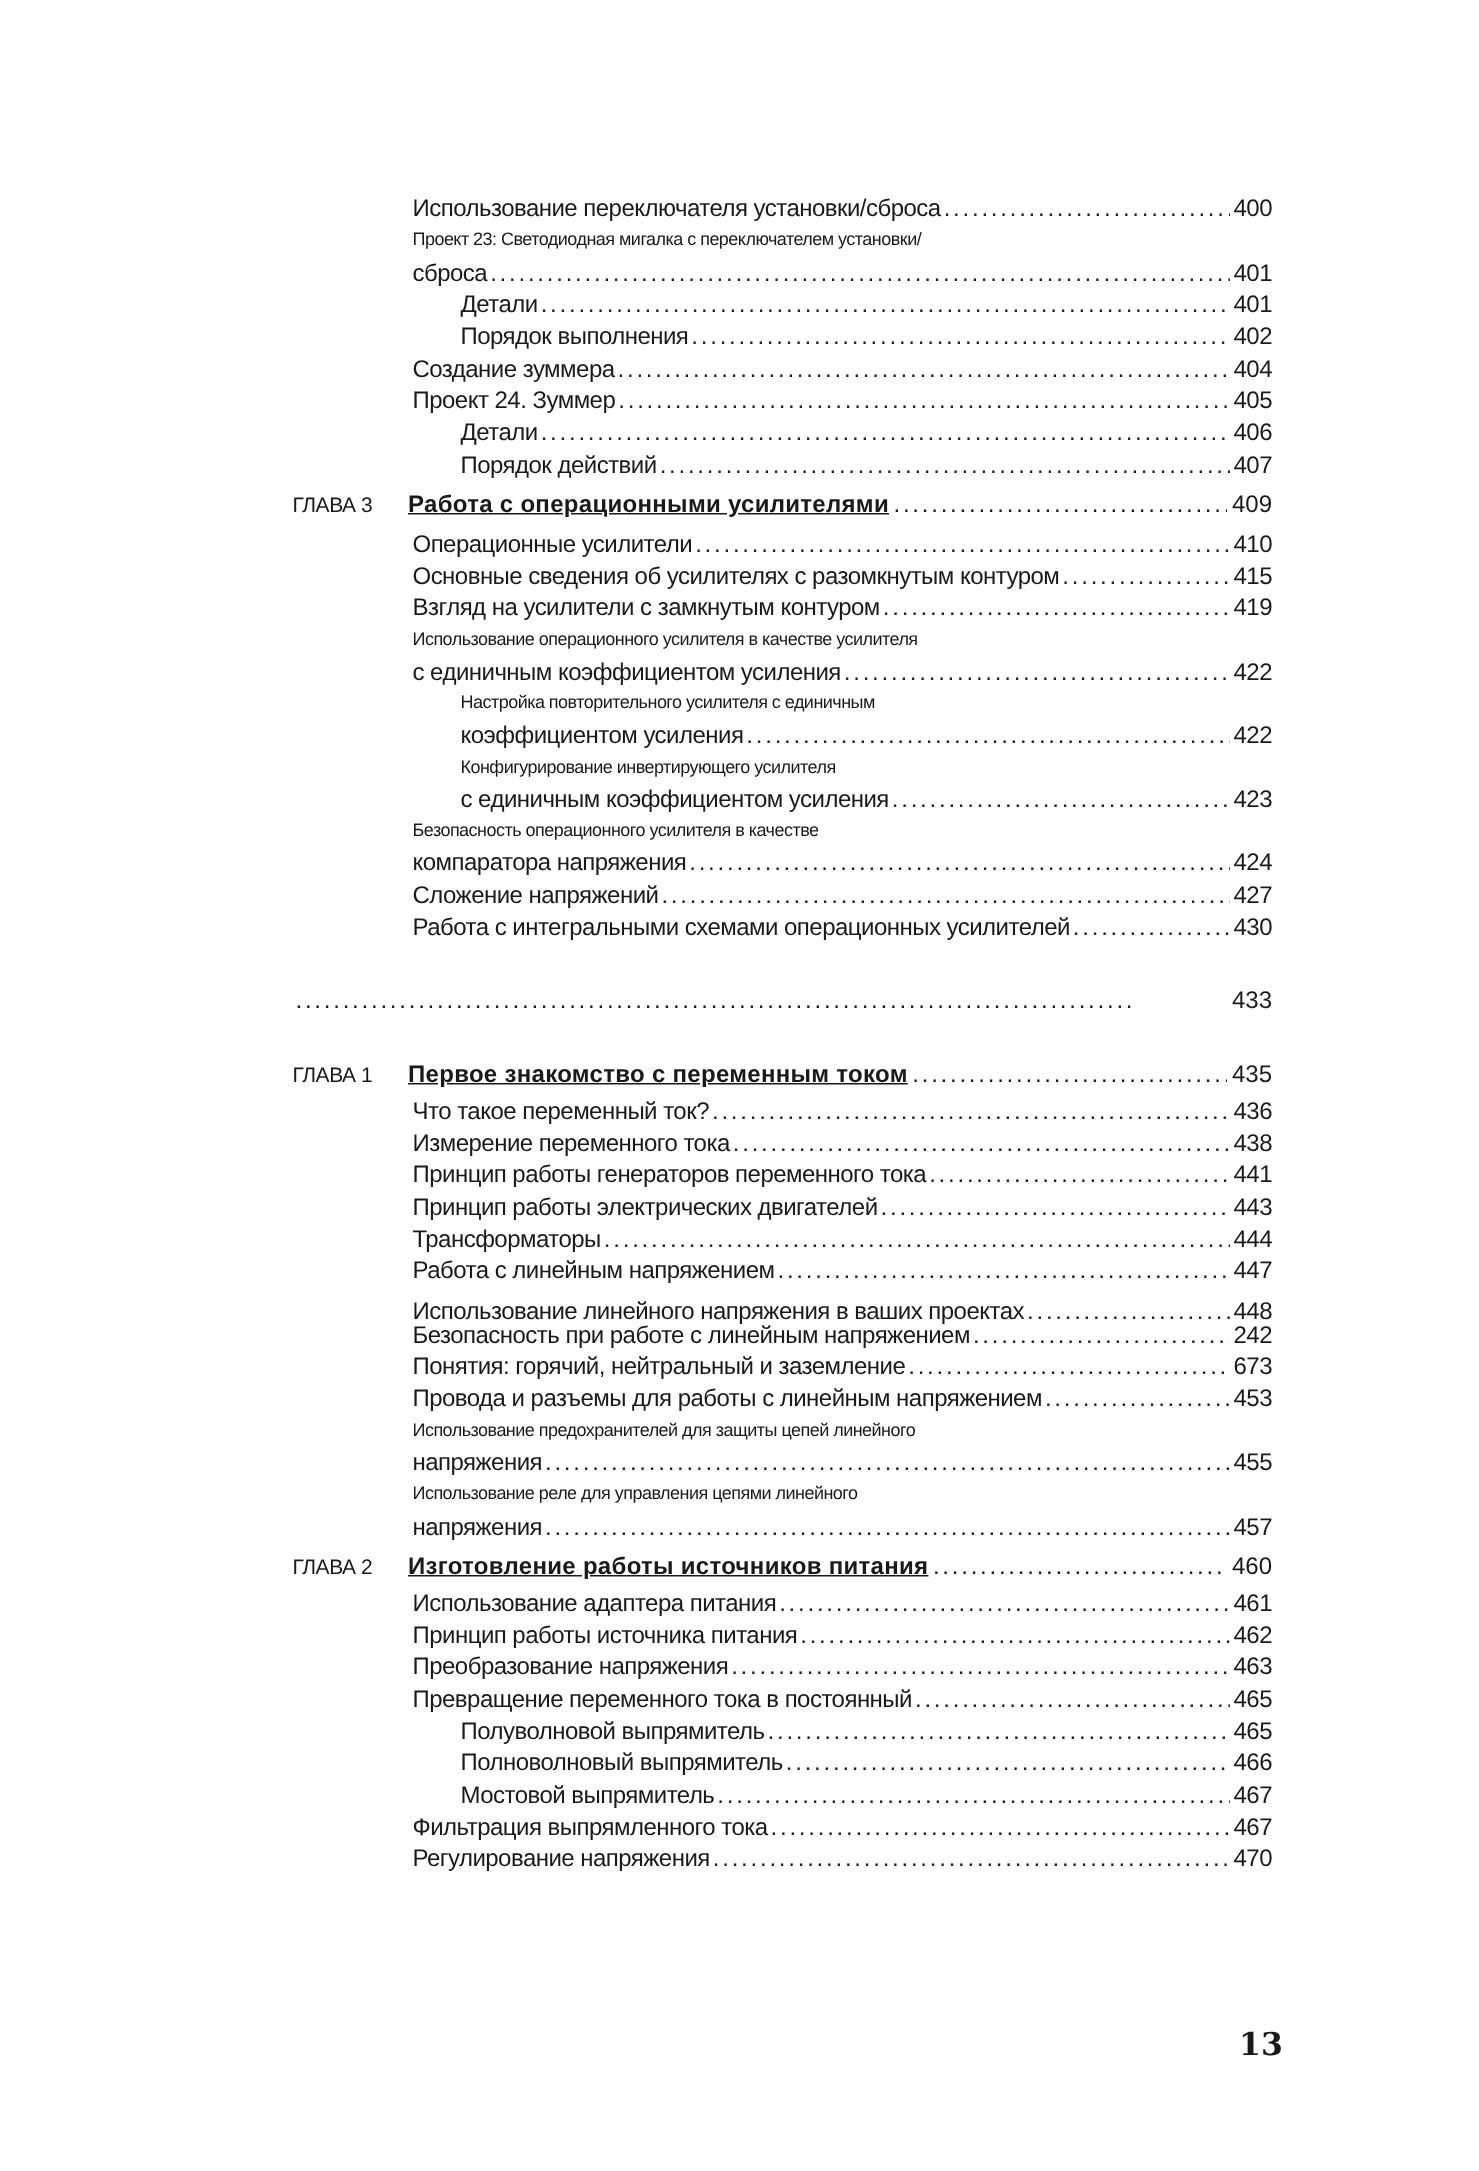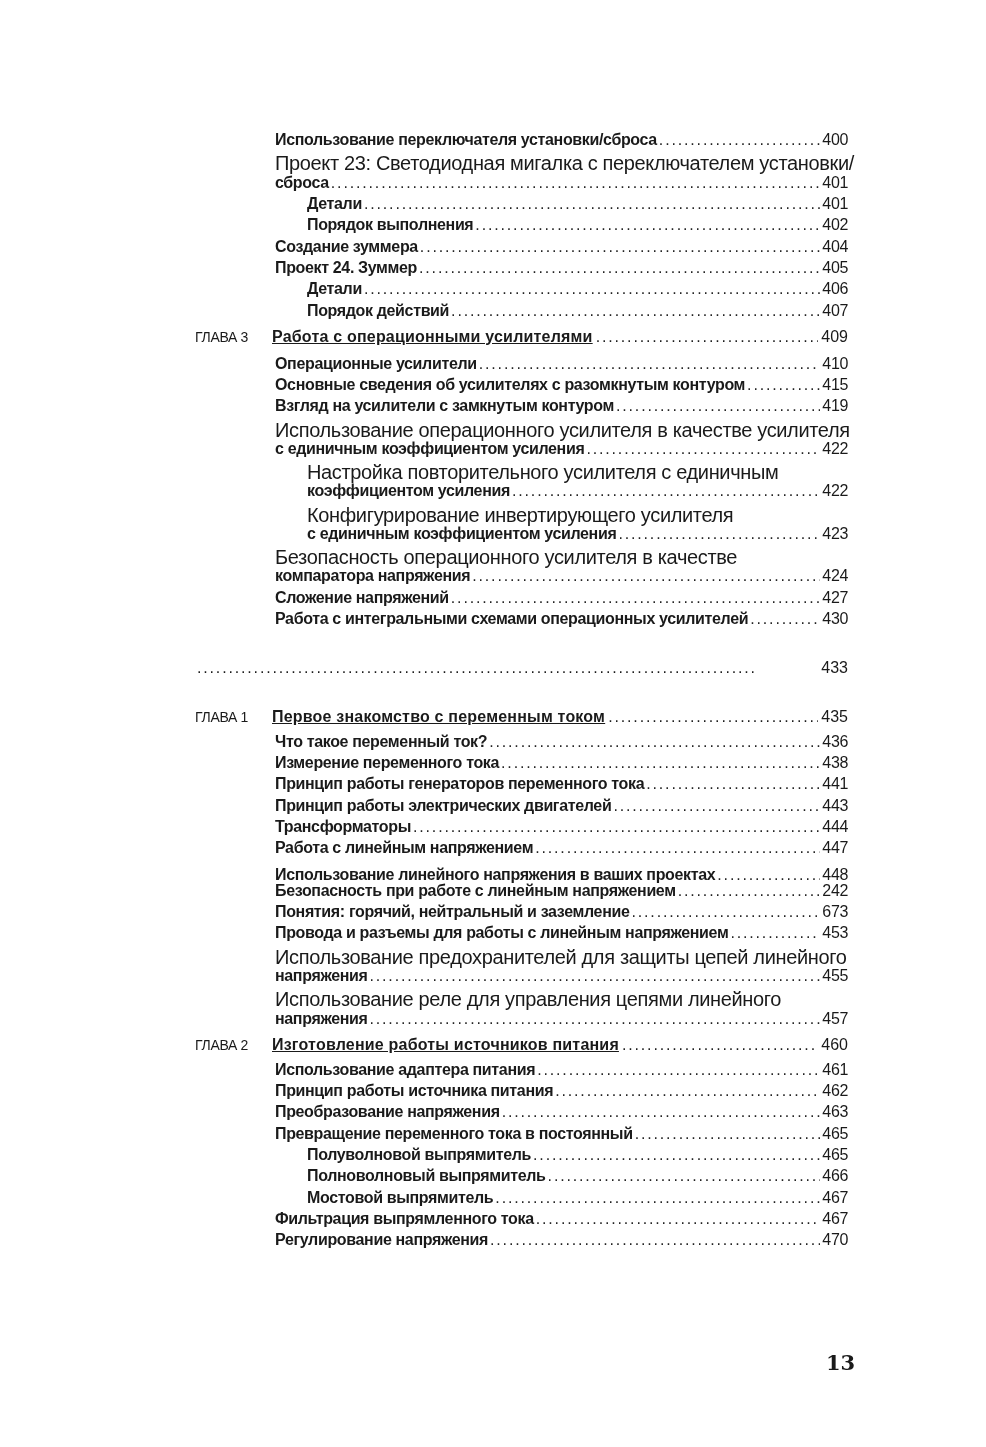--- a/index.html
+++ b/index.html
@@ -3,25 +3,25 @@
 <meta charset="utf-8">
 <style>
   html, body { margin: 0; padding: 0; background: #ffffff; }
   body { width: 986px; height: 1447px; position: relative; overflow: hidden;
          font-family: "Liberation Sans", "DejaVu Sans", sans-serif; color: #1a1a1a; }
   .toc { position: absolute; left: 0; top: 0; width: 986px; }
   .row { position: absolute; display: flex; align-items: baseline; white-space: nowrap; }
   .entry { font-size: 16px; letter-spacing: -0.35px; right: 138px; }
   .lvl1 { left: 275px; }
   .lvl2 { left: 307px; }
-  .entry .t { flex: 0 0 auto; font-weight: bold; }
+  .entry .t { flex: 0 0 auto; }
   .entry .dots { flex: 1 1 auto; overflow: hidden; margin: 0 2px; letter-spacing: 2.2px; color: #222; }
   .entry .dots::before { content: ". . . . . . . . . . . . . . . . . . . . . . . . . . . . . . . . . . . . . . . . . . . . . . . . . . . . . . . . . . . . . . . . . . . . . . . . . . . . . . . . . . . . . . . . . . . . . . . . . . . . . . . . . . . . . . . . . . . . . . . . . . . . . . . . . . . . ."; letter-spacing: -1.3px; }
   .entry .pg { flex: 0 0 auto; text-align: center; }
-  .cont { font-size: 20px; letter-spacing: -0.35px; }
+  .cont { font-size: 12px; letter-spacing: -0.35px; }
   .chap { left: 195px; right: 138px; }
   .chap .lbl { font-size: 14px; letter-spacing: -0.3px; width: 77px; flex: 0 0 auto; }
   .chap .ct { font-size: 16px; font-weight: bold; letter-spacing: 0.2px; flex: 0 0 auto; text-decoration: underline; }
   .chap .dots { flex: 1 1 auto; overflow: hidden; margin: 0 3px; font-size: 16px; }
   .chap .dots::before, .part .dots::before { content: ". . . . . . . . . . . . . . . . . . . . . . . . . . . . . . . . . . . . . . . . . . . . . . . . . . . . . . . . . . . . . . . . . . . . . . . . . . . . . . . . . . . . . . . . ."; letter-spacing: -1.3px; }
   .chap .pg, .part .pg { font-size: 16px; flex: 0 0 auto; }
   .part { left: 195px; right: 138px; }
   .part .pt { font-size: 20px; font-weight: bold; letter-spacing: -0.6px; flex: 0 0 auto; }
   .part .dots { flex: 1 1 auto; overflow: hidden; margin: 0 2px; font-size: 16px; }
   .folio { position: absolute; left: 826px; top: 1350px; font-family: "DejaVu Serif", serif;

